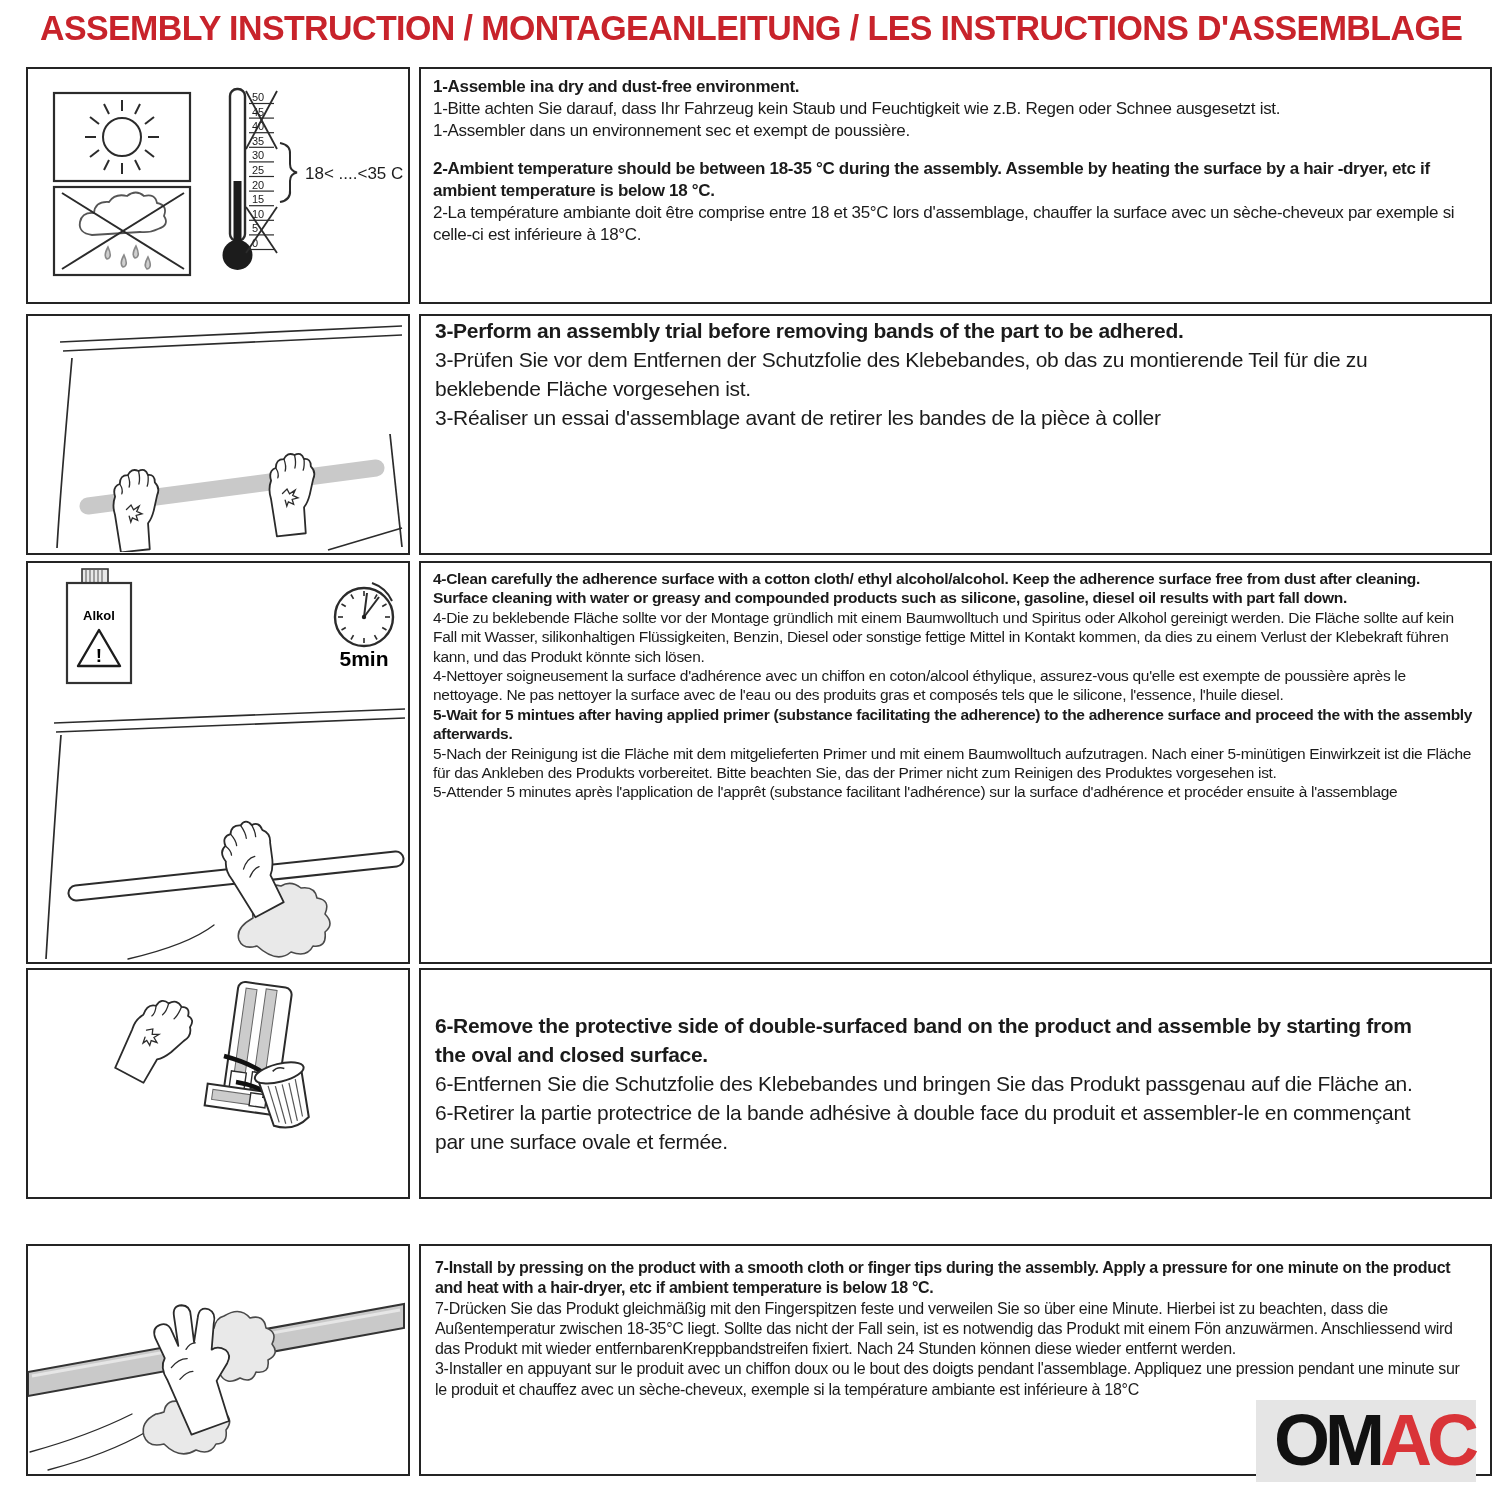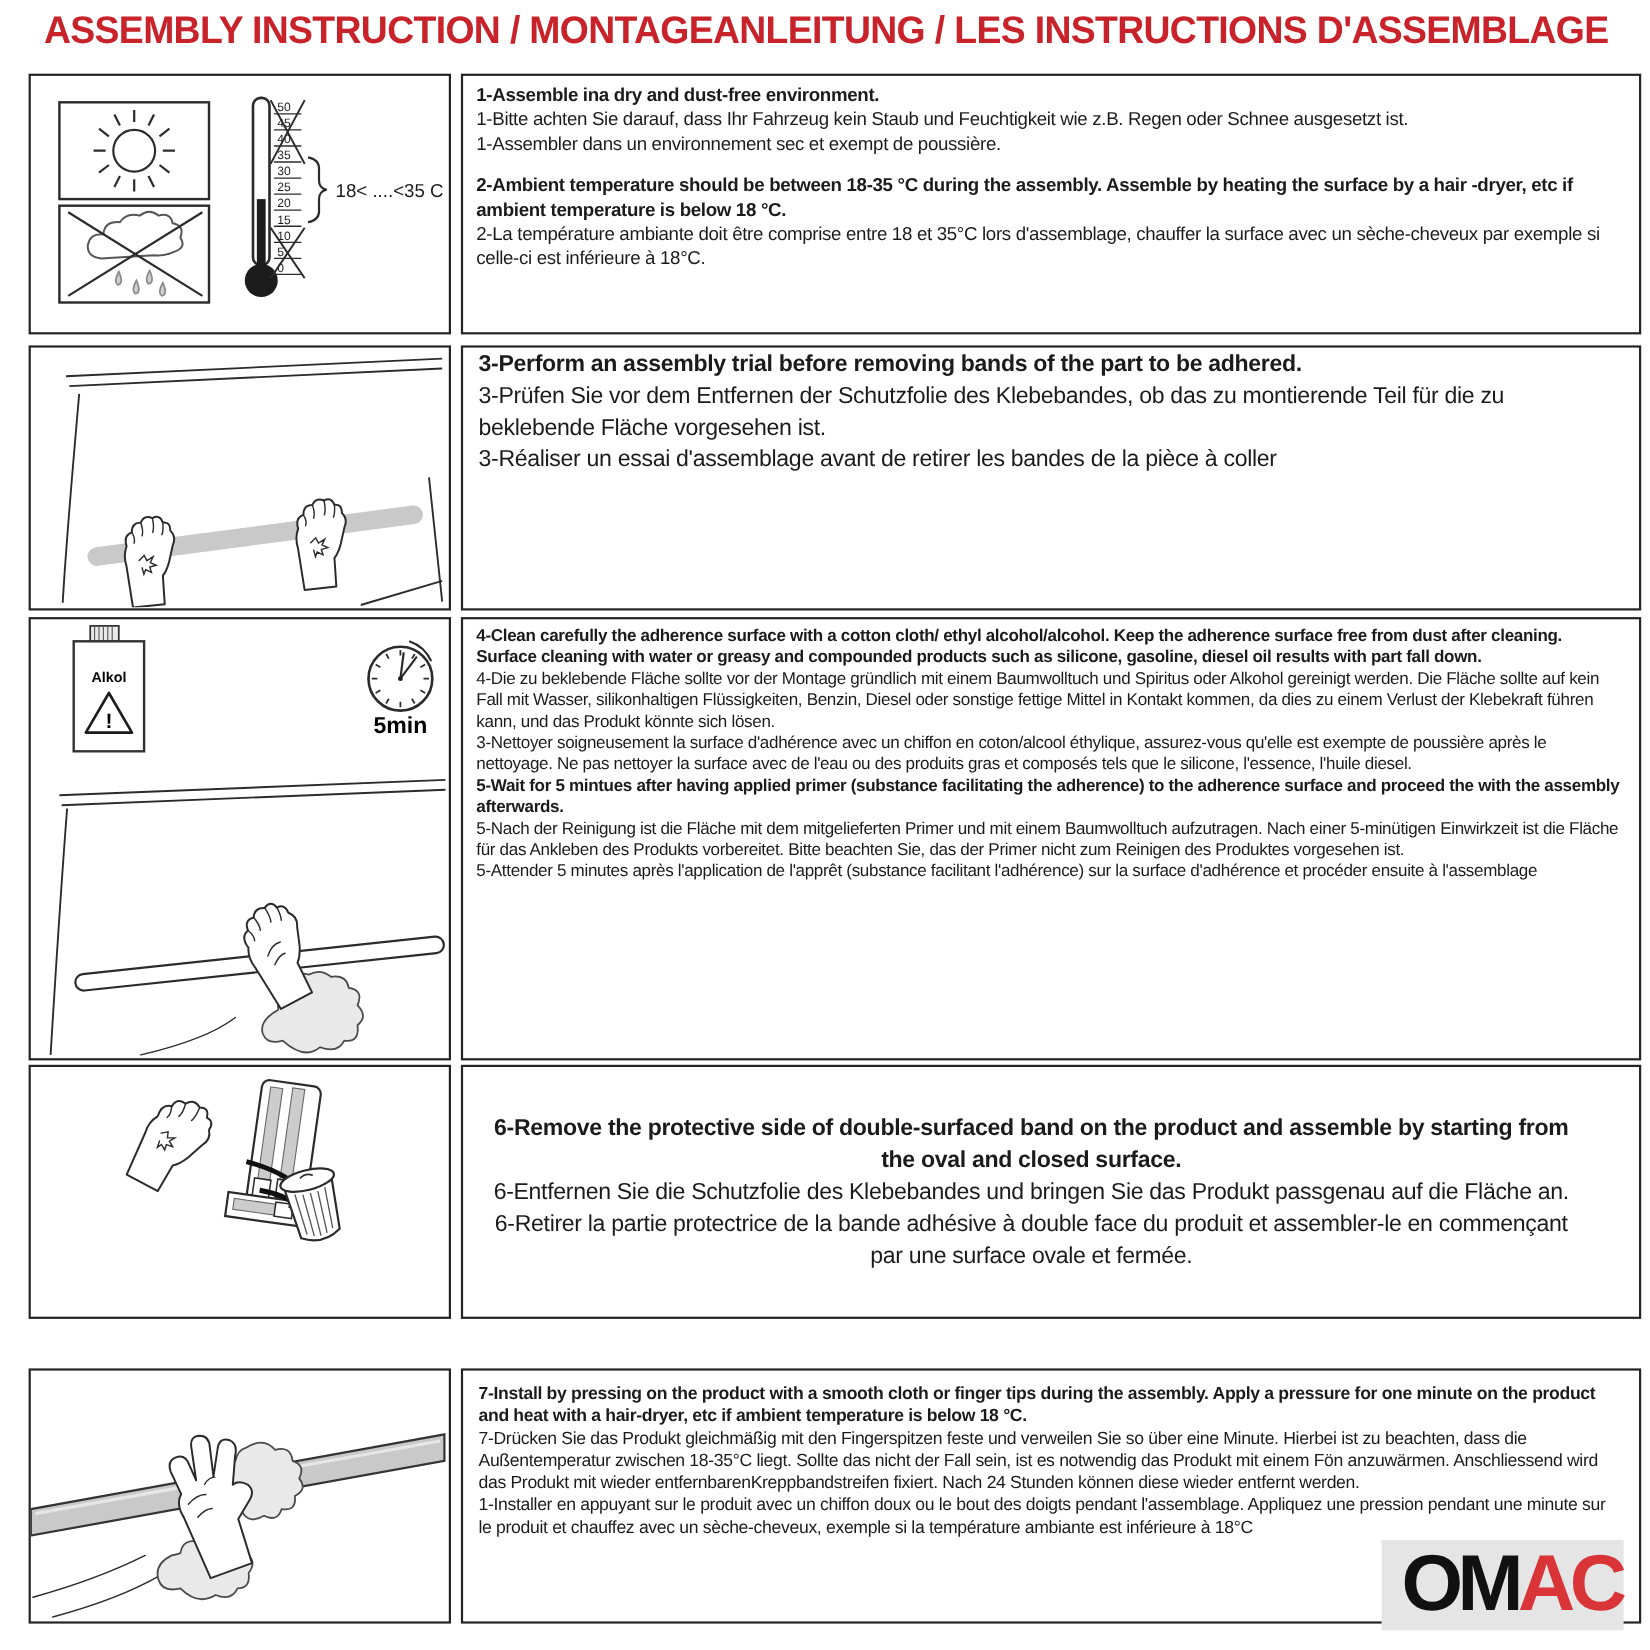--- a/index.html
+++ b/index.html
@@ -15,21 +15,21 @@
   .r3{top:561px;height:403px;}
   .r4{top:968px;height:231px;}
   .r5{top:1216px;height:232px;margin-top:28px;}
   .txt p{margin:0;letter-spacing:-0.3px;}
   .txt .en{font-weight:700;}
   .t1{padding:7px 12px;font-size:17px;line-height:22px;}
   .t1 .step+.step{margin-top:16px;}
   .t2{padding:0 60px 0 14px;font-size:21px;line-height:29px;display:flex;flex-direction:column;justify-content:flex-start;}
   .t3{padding:6px 12px;font-size:15.5px;line-height:19.4px;}
   .t3 .step+.step{}
-  .t4{padding:0 50px 0 14px;font-size:21px;line-height:29px;display:flex;flex-direction:column;justify-content:center;text-align:center;}
+  .t4{padding:0 50px 0 14px;font-size:21px;line-height:29px;display:flex;flex-direction:column;justify-content:center;}
   .t5{padding:12px 20px 0 14px;font-size:16px;line-height:20.3px;}
   .logo{position:absolute;top:1400px;right:24px;background:#e5e5e5;padding:4px 2px 6px 18px;
         font-size:72px;line-height:1;font-weight:700;letter-spacing:-5px;white-space:nowrap;z-index:5;}
   .logo .lb{color:#111;}
   .logo .lr{color:#d93438;}
   svg{display:block;}
   .ln{stroke:#2b2b2b;fill:none;}
   .hand{fill:#fff;stroke:#2b2b2b;stroke-width:1.8;stroke-linejoin:round;}
   .cloth{fill:#e9e9e9;stroke:#4a4a4a;stroke-width:1.6;stroke-linejoin:round;}
   .det{stroke:#2b2b2b;fill:none;stroke-width:1.3;stroke-linecap:round;}
@@ -230,21 +230,21 @@
         <path d="M26,48 q8,-8 16,-6"></path>
             <path d="M28,58 q7,-6 13,-5"></path>
           </g>
       </g>
     </svg>
   </div>
   <div class="box rbox r3 txt t3">
     <div class="step">
       <p class="en">4-Clean carefully the adherence surface with a cotton cloth/ ethyl alcohol/alcohol. Keep the adherence surface free from dust after cleaning. Surface cleaning with water or greasy and compounded products such as silicone, gasoline, diesel oil results with part fall down.</p>
       <p>4-Die zu beklebende Fläche sollte vor der Montage gründlich mit einem Baumwolltuch und Spiritus oder Alkohol gereinigt werden. Die Fläche sollte auf kein Fall mit Wasser, silikonhaltigen Flüssigkeiten, Benzin, Diesel oder sonstige fettige Mittel in Kontakt kommen, da dies zu einem Verlust der Klebekraft führen kann, und das Produkt könnte sich lösen.</p>
-      <p>3-Nettoyer soigneusement la surface d'adhérence avec un chiffon en coton/alcool éthylique, assurez-vous qu'elle est exempte de poussière après le nettoyage. Ne pas nettoyer la surface avec de l'eau ou des produits gras et composés tels que le silicone, l'essence, l'huile diesel.</p>
+      <p>4-Nettoyer soigneusement la surface d'adhérence avec un chiffon en coton/alcool éthylique, assurez-vous qu'elle est exempte de poussière après le nettoyage. Ne pas nettoyer la surface avec de l'eau ou des produits gras et composés tels que le silicone, l'essence, l'huile diesel.</p>
     </div>
     <div class="step">
       <p class="en">5-Wait for 5 mintues after having applied primer (substance facilitating the adherence) to the adherence surface and proceed the with the assembly afterwards.</p>
       <p>5-Nach der Reinigung ist die Fläche mit dem mitgelieferten Primer und mit einem Baumwolltuch aufzutragen. Nach einer 5-minütigen Einwirkzeit ist die Fläche für das Ankleben des Produkts vorbereitet. Bitte beachten Sie, das der Primer nicht zum Reinigen des Produktes vorgesehen ist.</p>
       <p>5-Attender 5 minutes après l'application de l'apprêt (substance facilitant l'adhérence) sur la surface d'adhérence et procéder ensuite à l'assemblage</p>
     </div>
   </div>
 
   <div class="box lbox r4">
     <svg viewBox="0 0 379 226" width="379" height="226">
@@ -313,21 +313,21 @@
             <path d="M24,74 q9,-5 15,-3"></path>
             <path d="M40,48 q6,-5 11,-3"></path>
           </g>
       </g>
     </svg>
   </div>
   <div class="box rbox r5 txt t5">
     <div class="step">
       <p class="en">7-Install by pressing on the product with a smooth cloth or finger tips during the assembly. Apply a pressure for one minute on the product and heat with a hair-dryer, etc if ambient temperature is below 18 °C.</p>
       <p>7-Drücken Sie das Produkt gleichmäßig mit den Fingerspitzen feste und verweilen Sie so über eine Minute. Hierbei ist zu beachten, dass die Außentemperatur zwischen 18-35°C liegt. Sollte das nicht der Fall sein, ist es notwendig das Produkt mit einem Fön anzuwärmen. Anschliessend wird das Produkt mit wieder entfernbarenKreppbandstreifen fixiert. Nach 24 Stunden können diese wieder entfernt werden.</p>
-      <p>1-Installer en appuyant sur le produit avec un chiffon doux ou le bout des doigts pendant l'assemblage. Appliquez une pression pendant une minute sur le produit et chauffez avec un sèche-cheveux, exemple si la température ambiante est inférieure à 18°C</p>
+      <p>3-Installer en appuyant sur le produit avec un chiffon doux ou le bout des doigts pendant l'assemblage. Appliquez une pression pendant une minute sur le produit et chauffez avec un sèche-cheveux, exemple si la température ambiante est inférieure à 18°C</p>
     </div>
   </div>
 
   <div class="logo">
     <span class="lb">OM</span><span class="lr">AC</span>
   </div>
 
 </div>
 
 </body></html>

